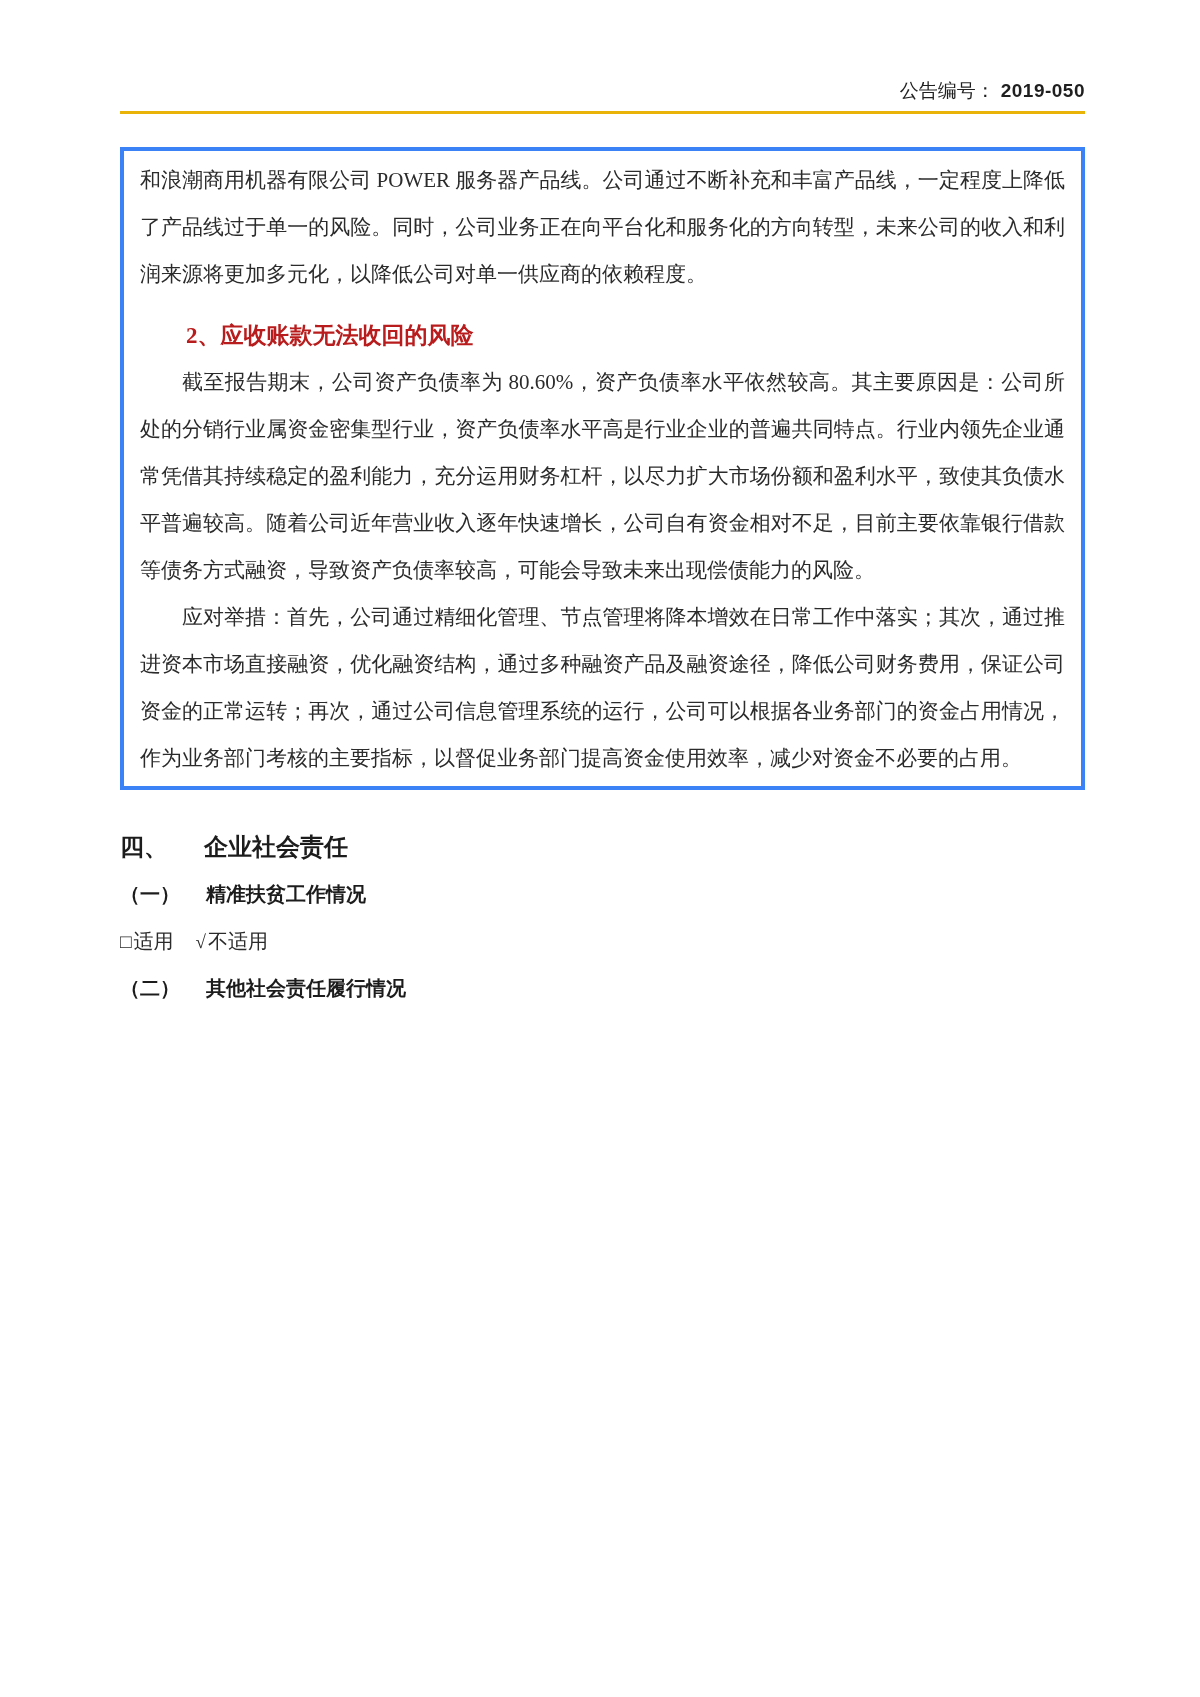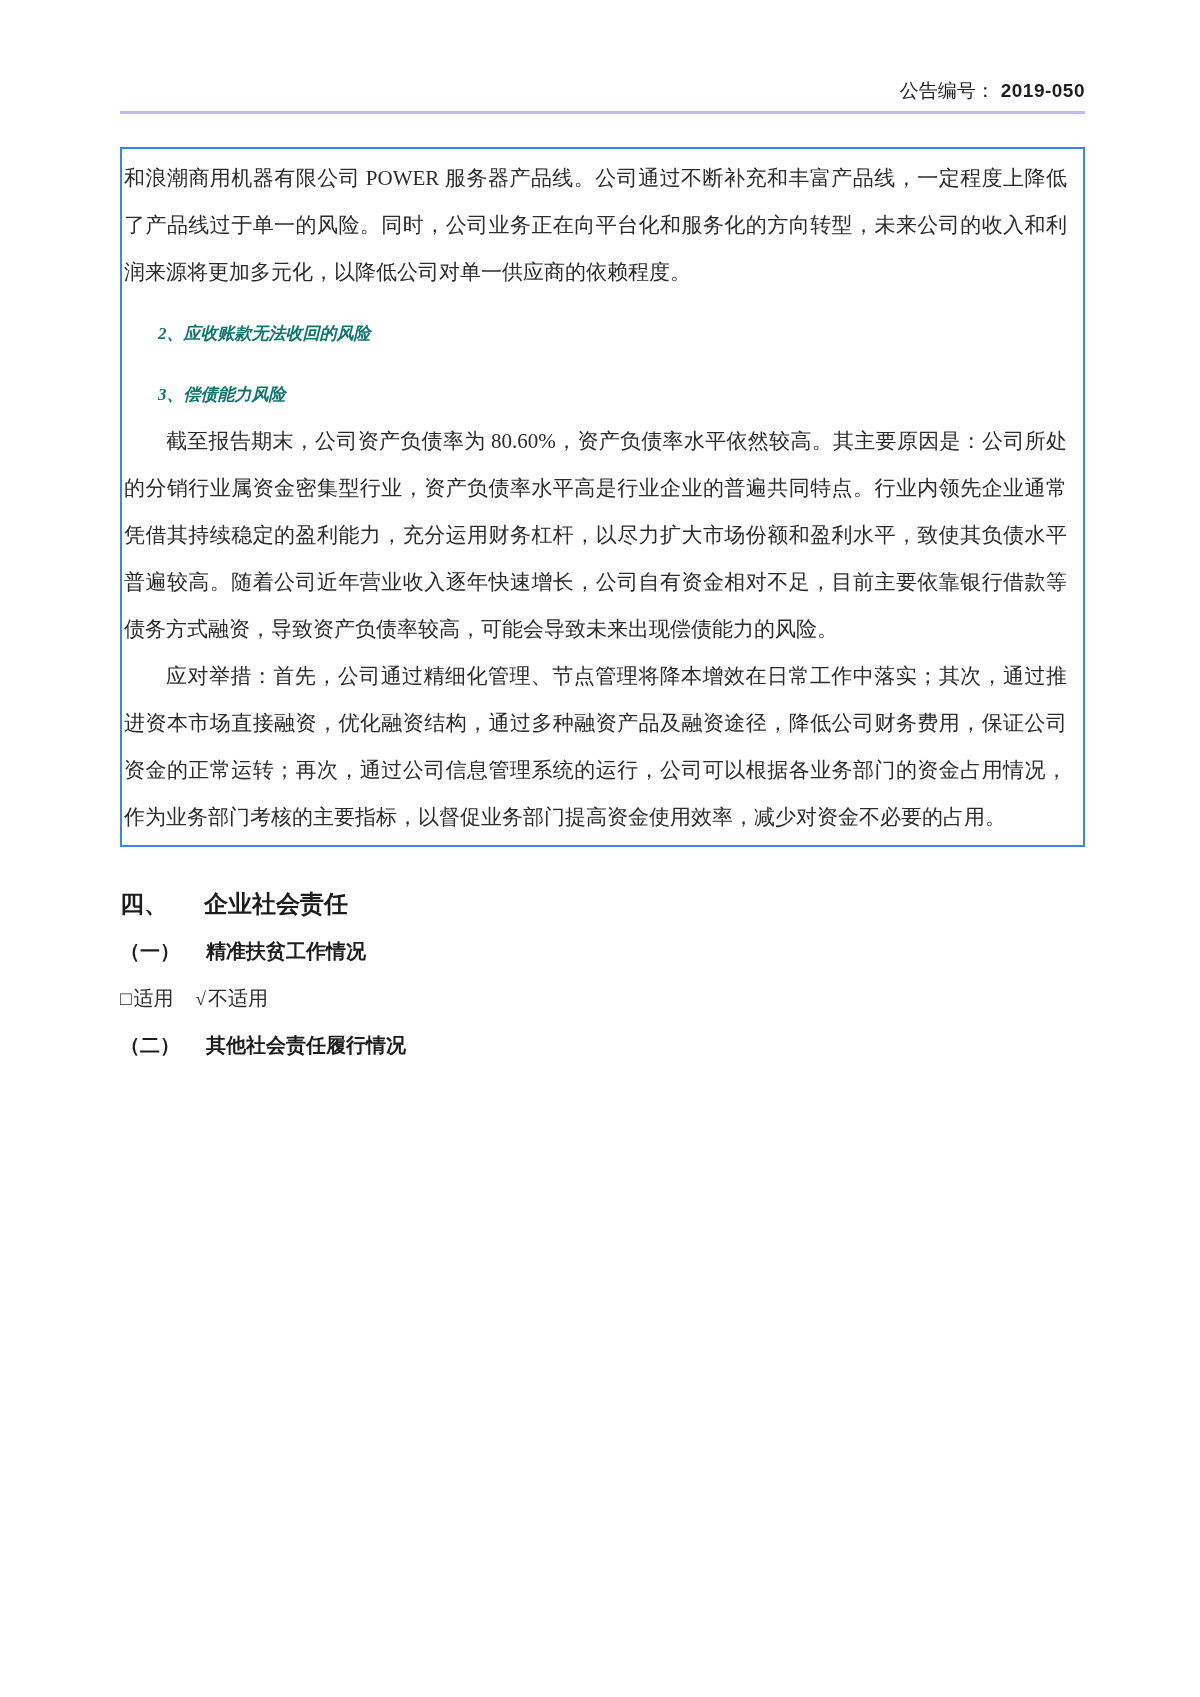--- a/index.html
+++ b/index.html
@@ -10,44 +10,43 @@
     color:#262626;
     overflow:hidden;
   }
   .page { padding:78px 115px 0 120px; }
 
   
   .doc-header {
     display:flex; justify-content:flex-end; align-items:baseline;
     font-size:19px; color:#1f1f1f;
     padding-bottom:7px;
-    border-bottom:3px solid #c4b5fd;
+    border-bottom:3px solid #eab308;
   }
   .doc-header .num {
     font-family:"Liberation Sans","DejaVu Sans",sans-serif;
     font-size:19px; font-weight:600; margin-left:6px; letter-spacing:0.5px;
   }
 
   
   .blue-box {
-    border:2px solid #3b82f6;
-    padding:6px 16px 4px 2px;
+    border:4px solid #3b82f6;
+    padding:6px 16px 4px 16px;
     font-size:21px;
     line-height:47px;
     text-align:justify;
     color:#2b2b2b;
   }
   .box-risk { margin-top:33px; }
   .blue-box p { margin:0; }
   .blue-box p.indent { text-indent:2em; }
   .blue-box h3 {
-    font-size:17px; font-weight:bold; color:#0f766e;
+    font-size:23px; font-weight:bold; color:#b91c1c;
     text-indent:2em; line-height:47px;
     margin:14px 0 0 0;
-    font-style:italic;
   }
   .blue-box h3 + p { margin-top:0; }
 
   
   .sec-heading {
     margin-top:42px;
     font-size:24px; font-weight:bold; color:#1c1c1c;
     display:flex; line-height:30px;
   }
   .sec-heading .sec-num { width:84px; flex:0 0 auto; }
@@ -81,21 +80,20 @@
 <div class="page">
 
   <div class="doc-header">
     <span>公告编号：</span>
       <span class="num">2019-050</span>
   </div>
 
   <div class="blue-box box-risk">
     <p>和浪潮商用机器有限公司 POWER 服务器产品线。公司通过不断补充和丰富产品线，一定程度上降低了产品线过于单一的风险。同时，公司业务正在向平台化和服务化的方向转型，未来公司的收入和利润来源将更加多元化，以降低公司对单一供应商的依赖程度。</p>
     <h3>2、应收账款无法收回的风险</h3>
-    <h3>3、偿债能力风险</h3>
     <p class="indent">截至报告期末，公司资产负债率为 80.60%，资产负债率水平依然较高。其主要原因是：公司所处的分销行业属资金密集型行业，资产负债率水平高是行业企业的普遍共同特点。行业内领先企业通常凭借其持续稳定的盈利能力，充分运用财务杠杆，以尽力扩大市场份额和盈利水平，致使其负债水平普遍较高。随着公司近年营业收入逐年快速增长，公司自有资金相对不足，目前主要依靠银行借款等债务方式融资，导致资产负债率较高，可能会导致未来出现偿债能力的风险。</p>
     <p class="indent">应对举措：首先，公司通过精细化管理、节点管理将降本增效在日常工作中落实；其次，通过推进资本市场直接融资，优化融资结构，通过多种融资产品及融资途径，降低公司财务费用，保证公司资金的正常运转；再次，通过公司信息管理系统的运行，公司可以根据各业务部门的资金占用情况，作为业务部门考核的主要指标，以督促业务部门提高资金使用效率，减少对资金不必要的占用。</p>
   </div>
 
   <div class="sec-heading">
     <span class="sec-num">四、</span>
     <span>企业社会责任</span>
   </div>
 
   <div class="sub-heading">

